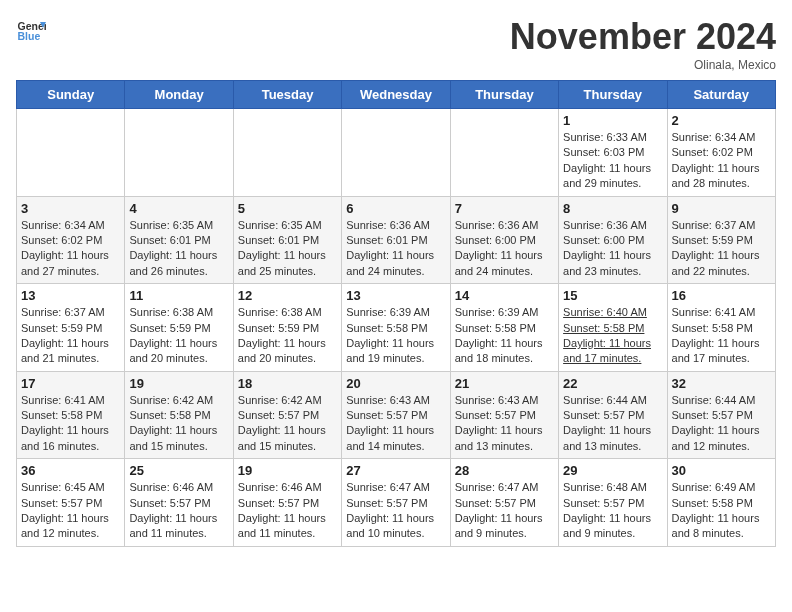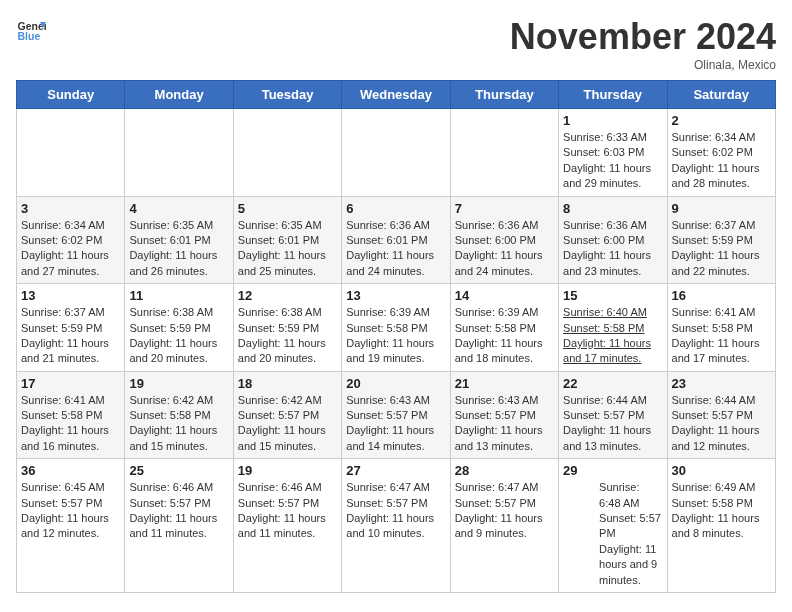--- a/index.html
+++ b/index.html
@@ -247,21 +247,21 @@
 Sunset: 5:57 PM
 Daylight: 11 hours and 13 minutes.</div>
         </td>
         <td>
           <div class="day-number">22</div>
           <div class="day-info" style="white-space: pre-line;">Sunrise: 6:44 AM
 Sunset: 5:57 PM
 Daylight: 11 hours and 13 minutes.</div>
         </td>
         <td>
-          <div class="day-number">23</div>
+          <div class="day-number">32</div>
           <div class="day-info" style="white-space: pre-line;">Sunrise: 6:44 AM
 Sunset: 5:57 PM
 Daylight: 11 hours and 12 minutes.</div>
         </td>
       </tr>
       <tr class="row-odd">
         <td>
           <div class="day-number">36</div>
           <div class="day-info" style="white-space: pre-line;">Sunrise: 6:45 AM
 Sunset: 5:57 PM
@@ -286,21 +286,21 @@
 Daylight: 11 hours and 10 minutes.</div>
         </td>
         <td>
           <div class="day-number">28</div>
           <div class="day-info" style="white-space: pre-line;">Sunrise: 6:47 AM
 Sunset: 5:57 PM
 Daylight: 11 hours and 9 minutes.</div>
         </td>
         <td>
           <div class="day-number">29</div>
-          <div class="day-info" style="white-space: pre-line; margin-left: 36px;">Sunrise: 6:48 AM
+          <div class="day-info" style="white-space: pre-line;">Sunrise: 6:48 AM
 Sunset: 5:57 PM
 Daylight: 11 hours and 9 minutes.</div>
         </td>
         <td>
           <div class="day-number">30</div>
           <div class="day-info" style="white-space: pre-line;">Sunrise: 6:49 AM
 Sunset: 5:58 PM
 Daylight: 11 hours and 8 minutes.</div>
         </td>
       </tr>

